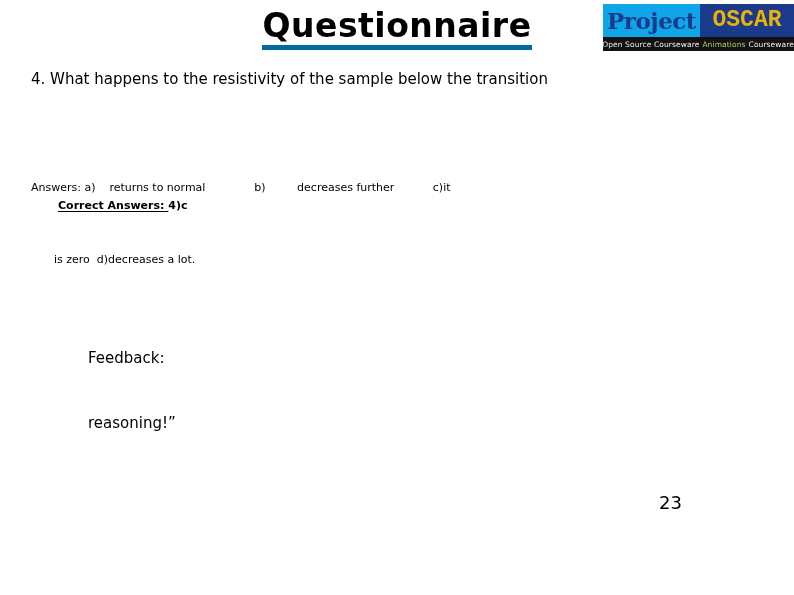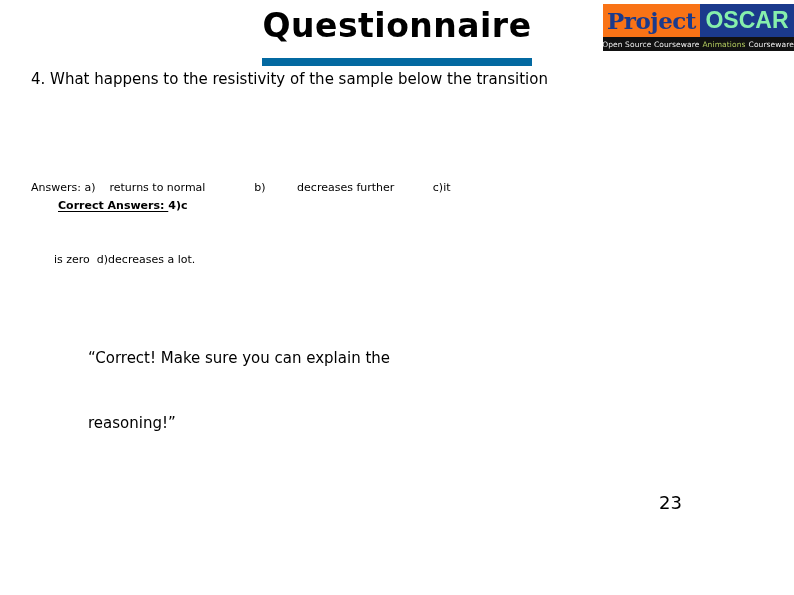--- a/index.html
+++ b/index.html
@@ -24,43 +24,43 @@
     top: 8px;
     width: 794px;
     text-align: center;
     font-size: 33px;
     font-weight: bold;
     letter-spacing: 0.5px;
     line-height: 1.1;
   }
   #slide-title .t-inner {
     display: inline-block;
-    border-bottom: 8px solid #0369a1;
-    padding-bottom: 14px;
+    border-bottom: 5px solid #0369a1;
+    padding-bottom: 1px;
   }
 
   
   #logo {
     position: absolute;
     left: 603px;
     top: 4px;
     width: 191px;
     height: 47px;
     background: #1a1a1a;
     overflow: hidden;
   }
   #logo .logo-row {
     display: flex;
     width: 191px;
     height: 33px;
   }
   #logo .logo-left {
     width: 97px;
     height: 33px;
-    background: #f97316;
+    background: #0ea5e9;
     display: flex;
     align-items: center;
     justify-content: center;
   }
   #logo .logo-right {
     width: 94px;
     height: 33px;
     background: #1b3a8c;
     display: flex;
     align-items: center;
@@ -68,24 +68,24 @@
   }
   #logo .word-project {
     font-family: "DejaVu Serif", "Liberation Serif", serif;
     font-weight: bold;
     font-size: 23px;
     color: #1b3a8c;
     letter-spacing: -0.5px;
     line-height: 1;
   }
   #logo .word-oscar {
-    font-family: Liberation Sans, sans-serif;
+    font-family: Liberation Mono, monospace;
     font-weight: bold;
     font-size: 23px;
-    color: #86efac;
+    color: #eab308;
     letter-spacing: 0px;
     line-height: 1;
   }
   #logo .logo-tagline {
     height: 14px;
     background: #111111;
     display: flex;
     align-items: center;
     justify-content: flex-end;
     gap: 3px;
@@ -181,20 +181,20 @@
 <div class="answers">
   <div class="answers-line1">Answers: a)    returns to normal              b)         decreases further           c)it</div>
   <div class="answers-line2">is zero  d)decreases a lot.</div>
 </div>
 
 <div class="correct-answers">
   <span class="ca-label">Correct Answers: </span><span class="ca-value">4)c</span>
 </div>
 
 <div class="feedback">
-  <span class="fb-line">“Correct! Make sure you can explain the</span>
+  <span class="fb-line">Feedback:</span>
   <span class="fb-line">reasoning!”</span>
   
   
   
 </div>
 
 <div id="page-number">23</div>
 
 </body></html>

